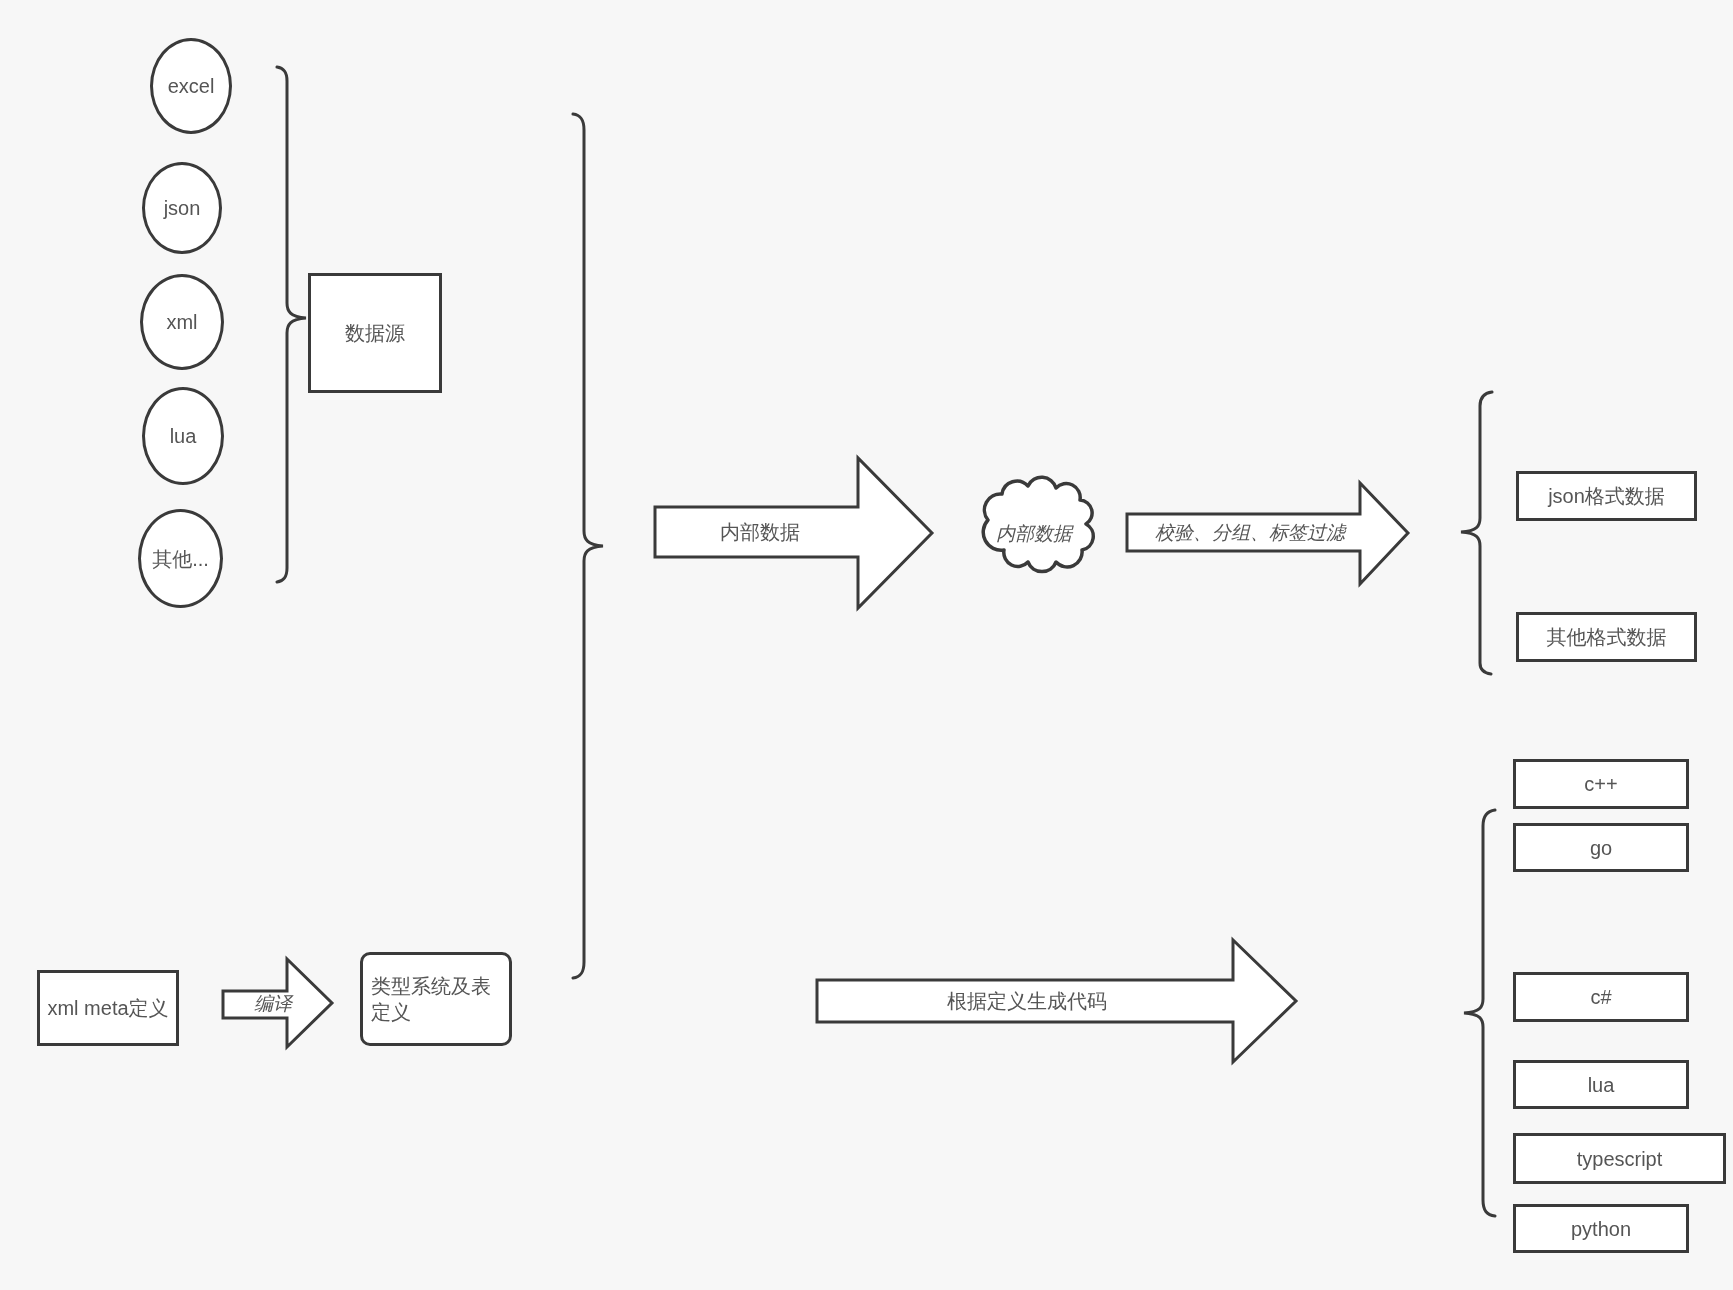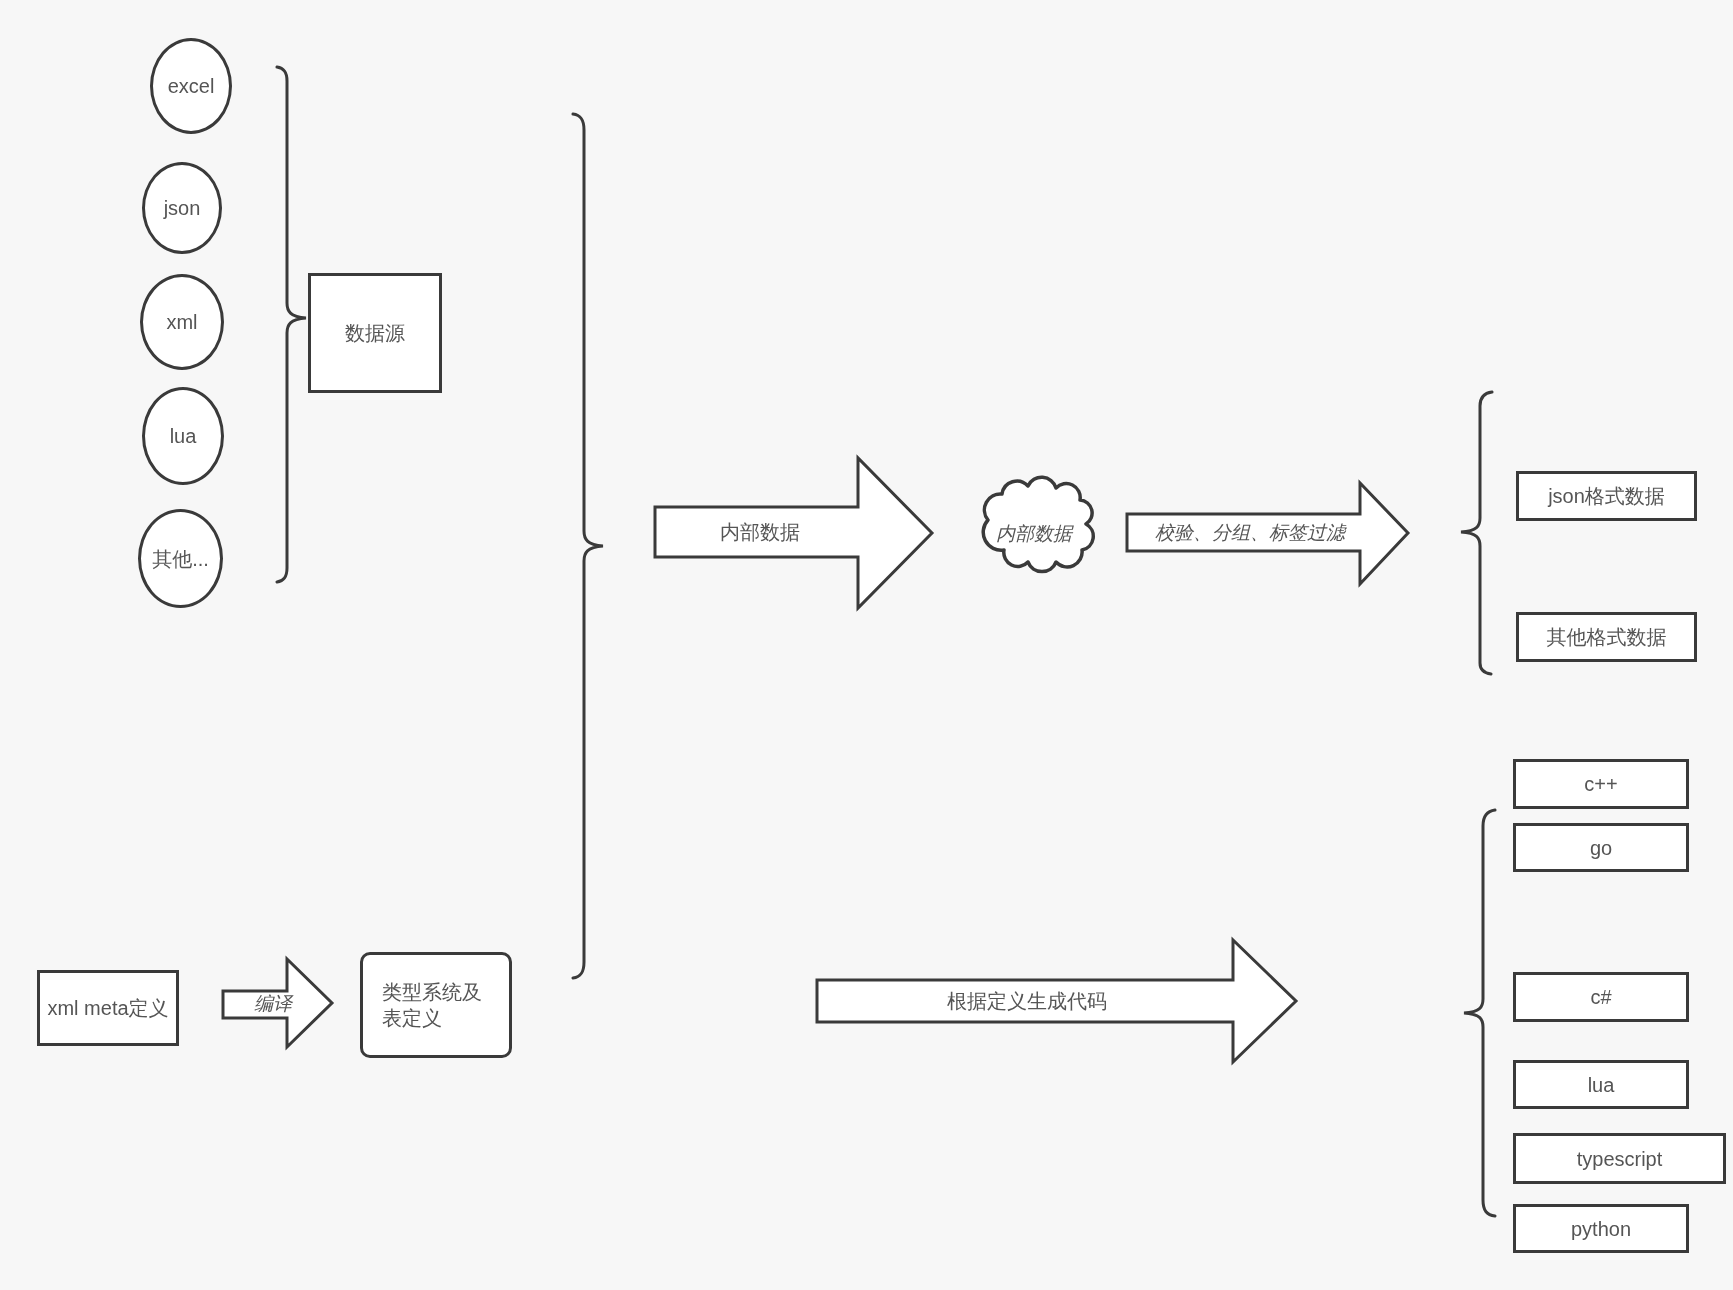--- a/index.html
+++ b/index.html
@@ -80,21 +80,21 @@
   <div class="node" style="left:1516px;top:471px;width:181px;height:50px">
     <span>json格式数据</span>
   </div>
   <div class="node" style="left:1516px;top:612px;width:181px;height:50px">
     <span>其他格式数据</span>
   </div>
 
   <div class="node" style="left:37px;top:970px;width:142px;height:76px">
     <span style="white-space:normal">xml meta定义</span>
   </div>
-  <div class="node rounded" style="left:360px;top:952px;width:152px;height:106px;padding:0 19px">
+  <div class="node rounded" style="left:360px;top:952px;width:152px;height:94px;padding:0 8px">
     <span style="white-space:normal">类型系统及表定义</span>
   </div>
 
   <div class="node" style="left:1513px;top:759px;width:176px;height:50px">
     <span>c++</span>
   </div>
   <div class="node" style="left:1513px;top:823px;width:176px;height:49px">
     <span>go</span>
   </div>
   <div class="node" style="left:1513px;top:972px;width:176px;height:50px">

